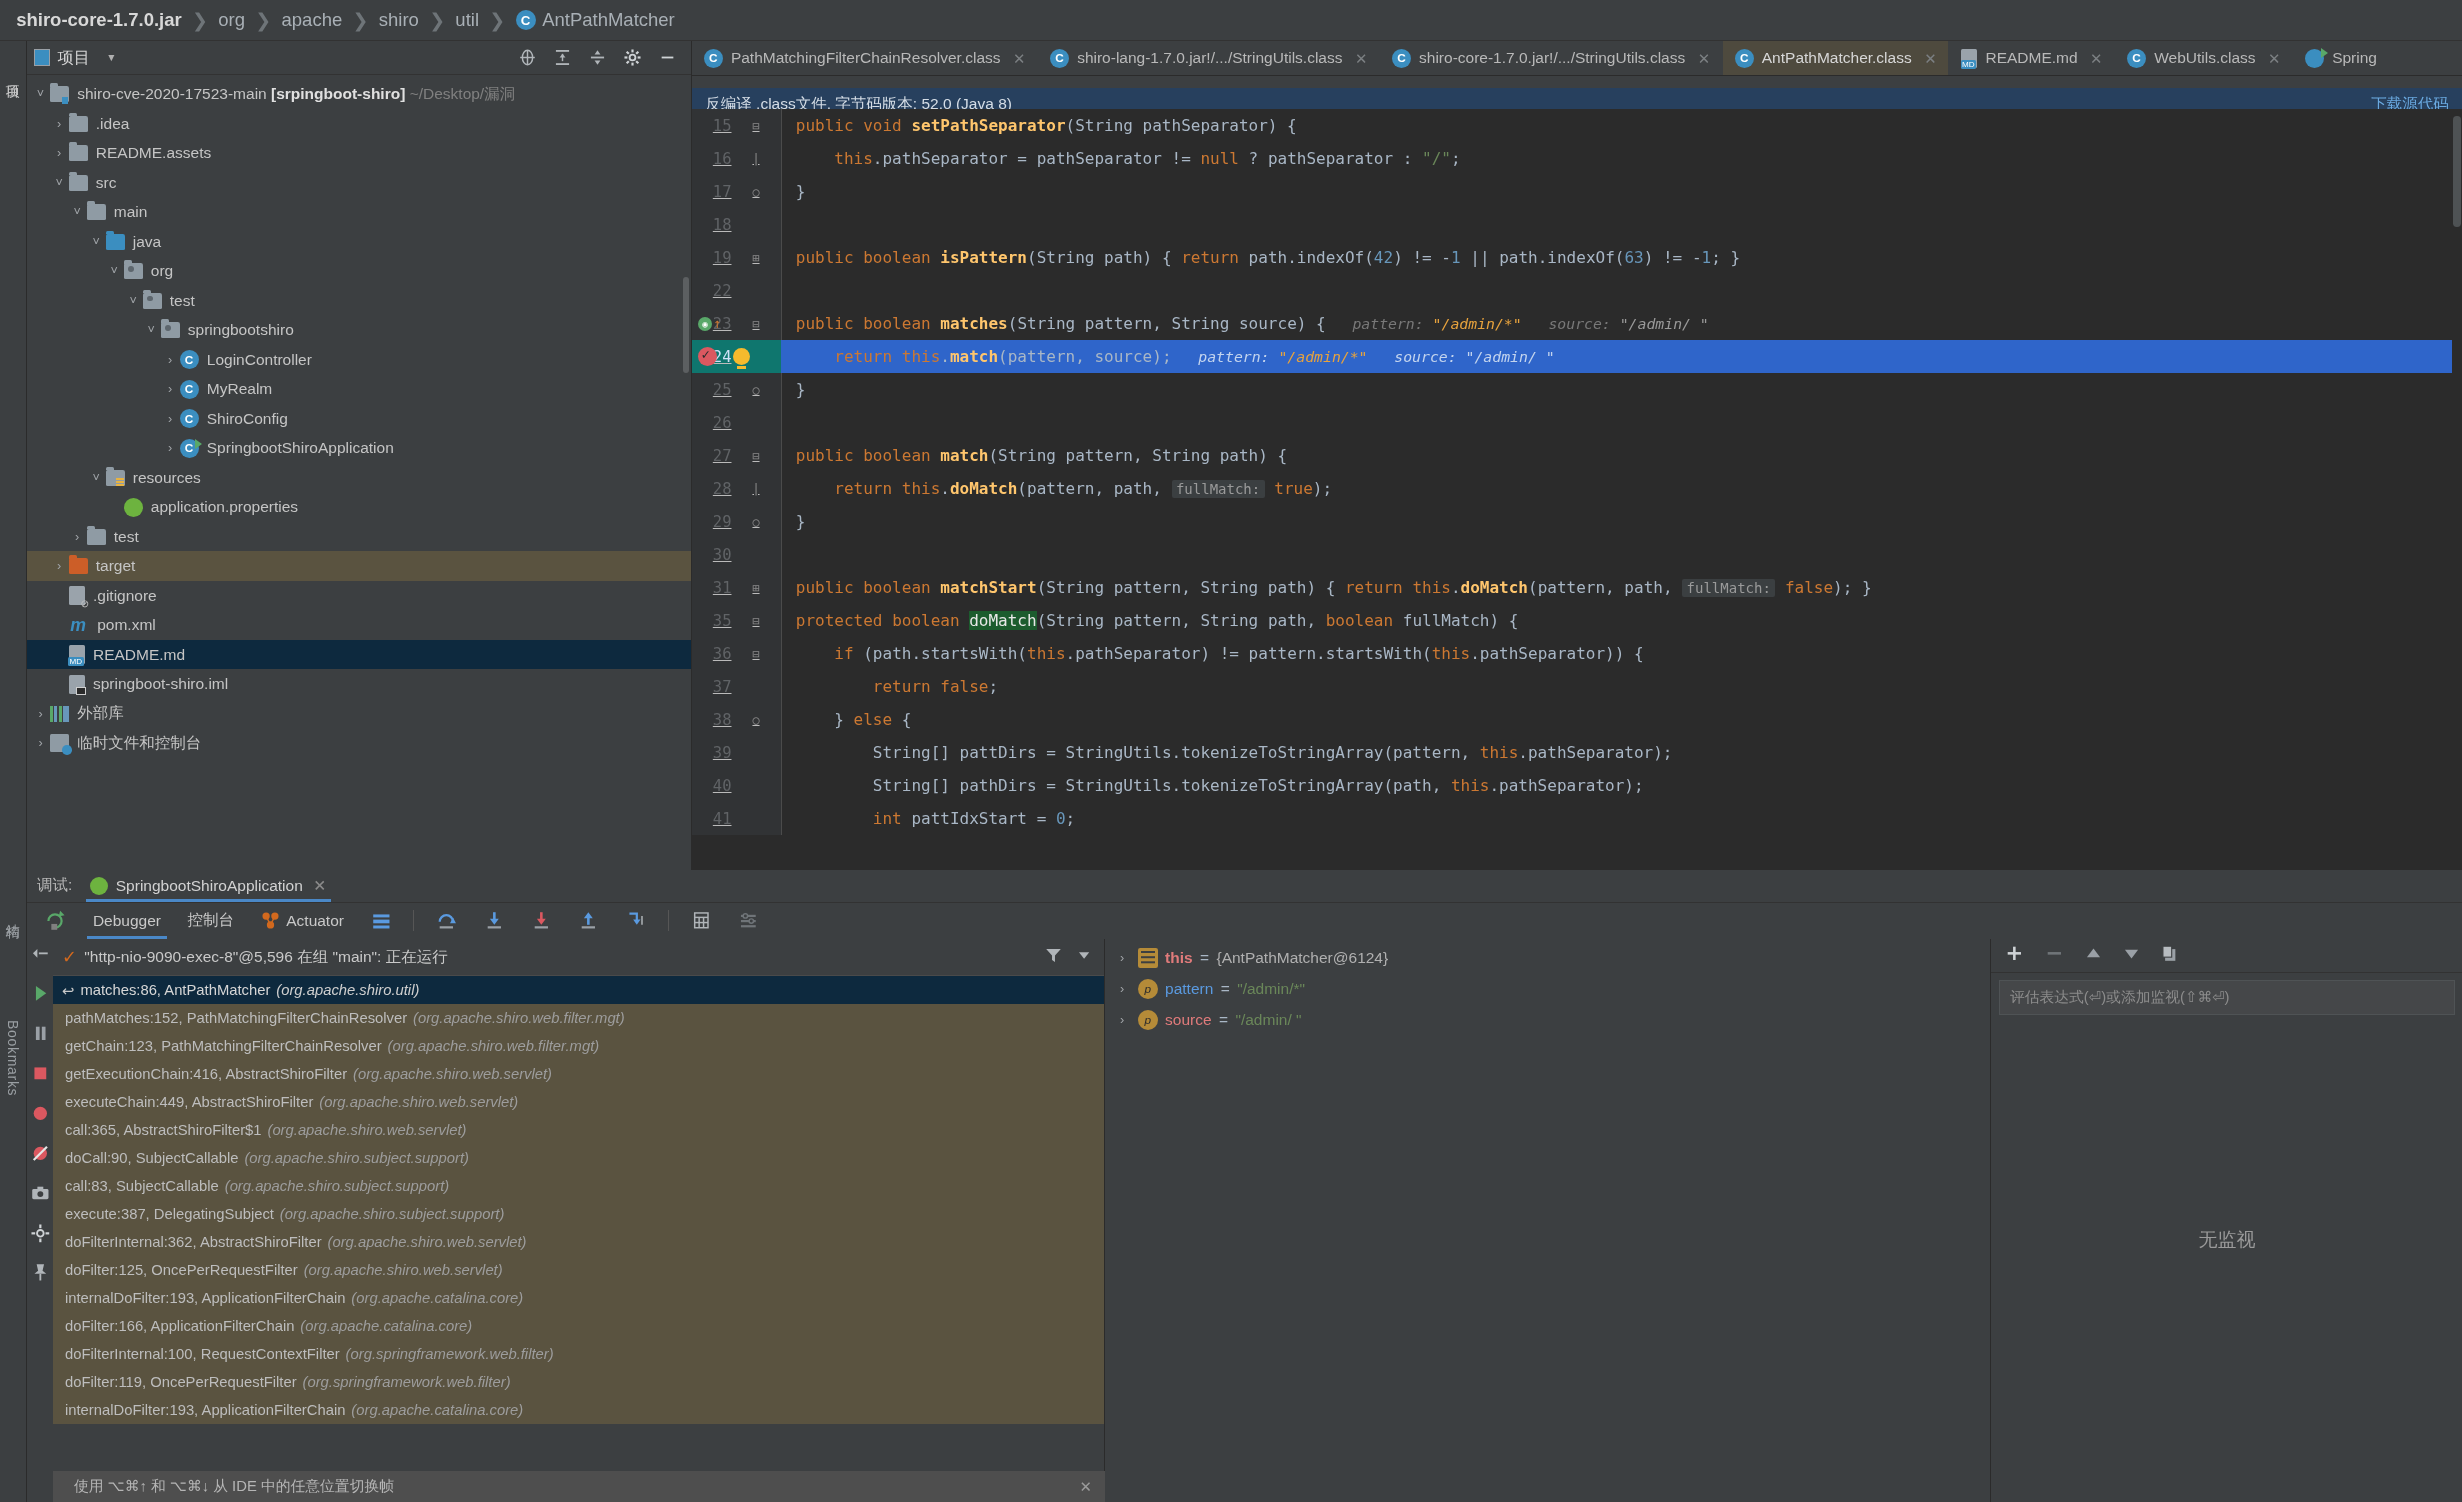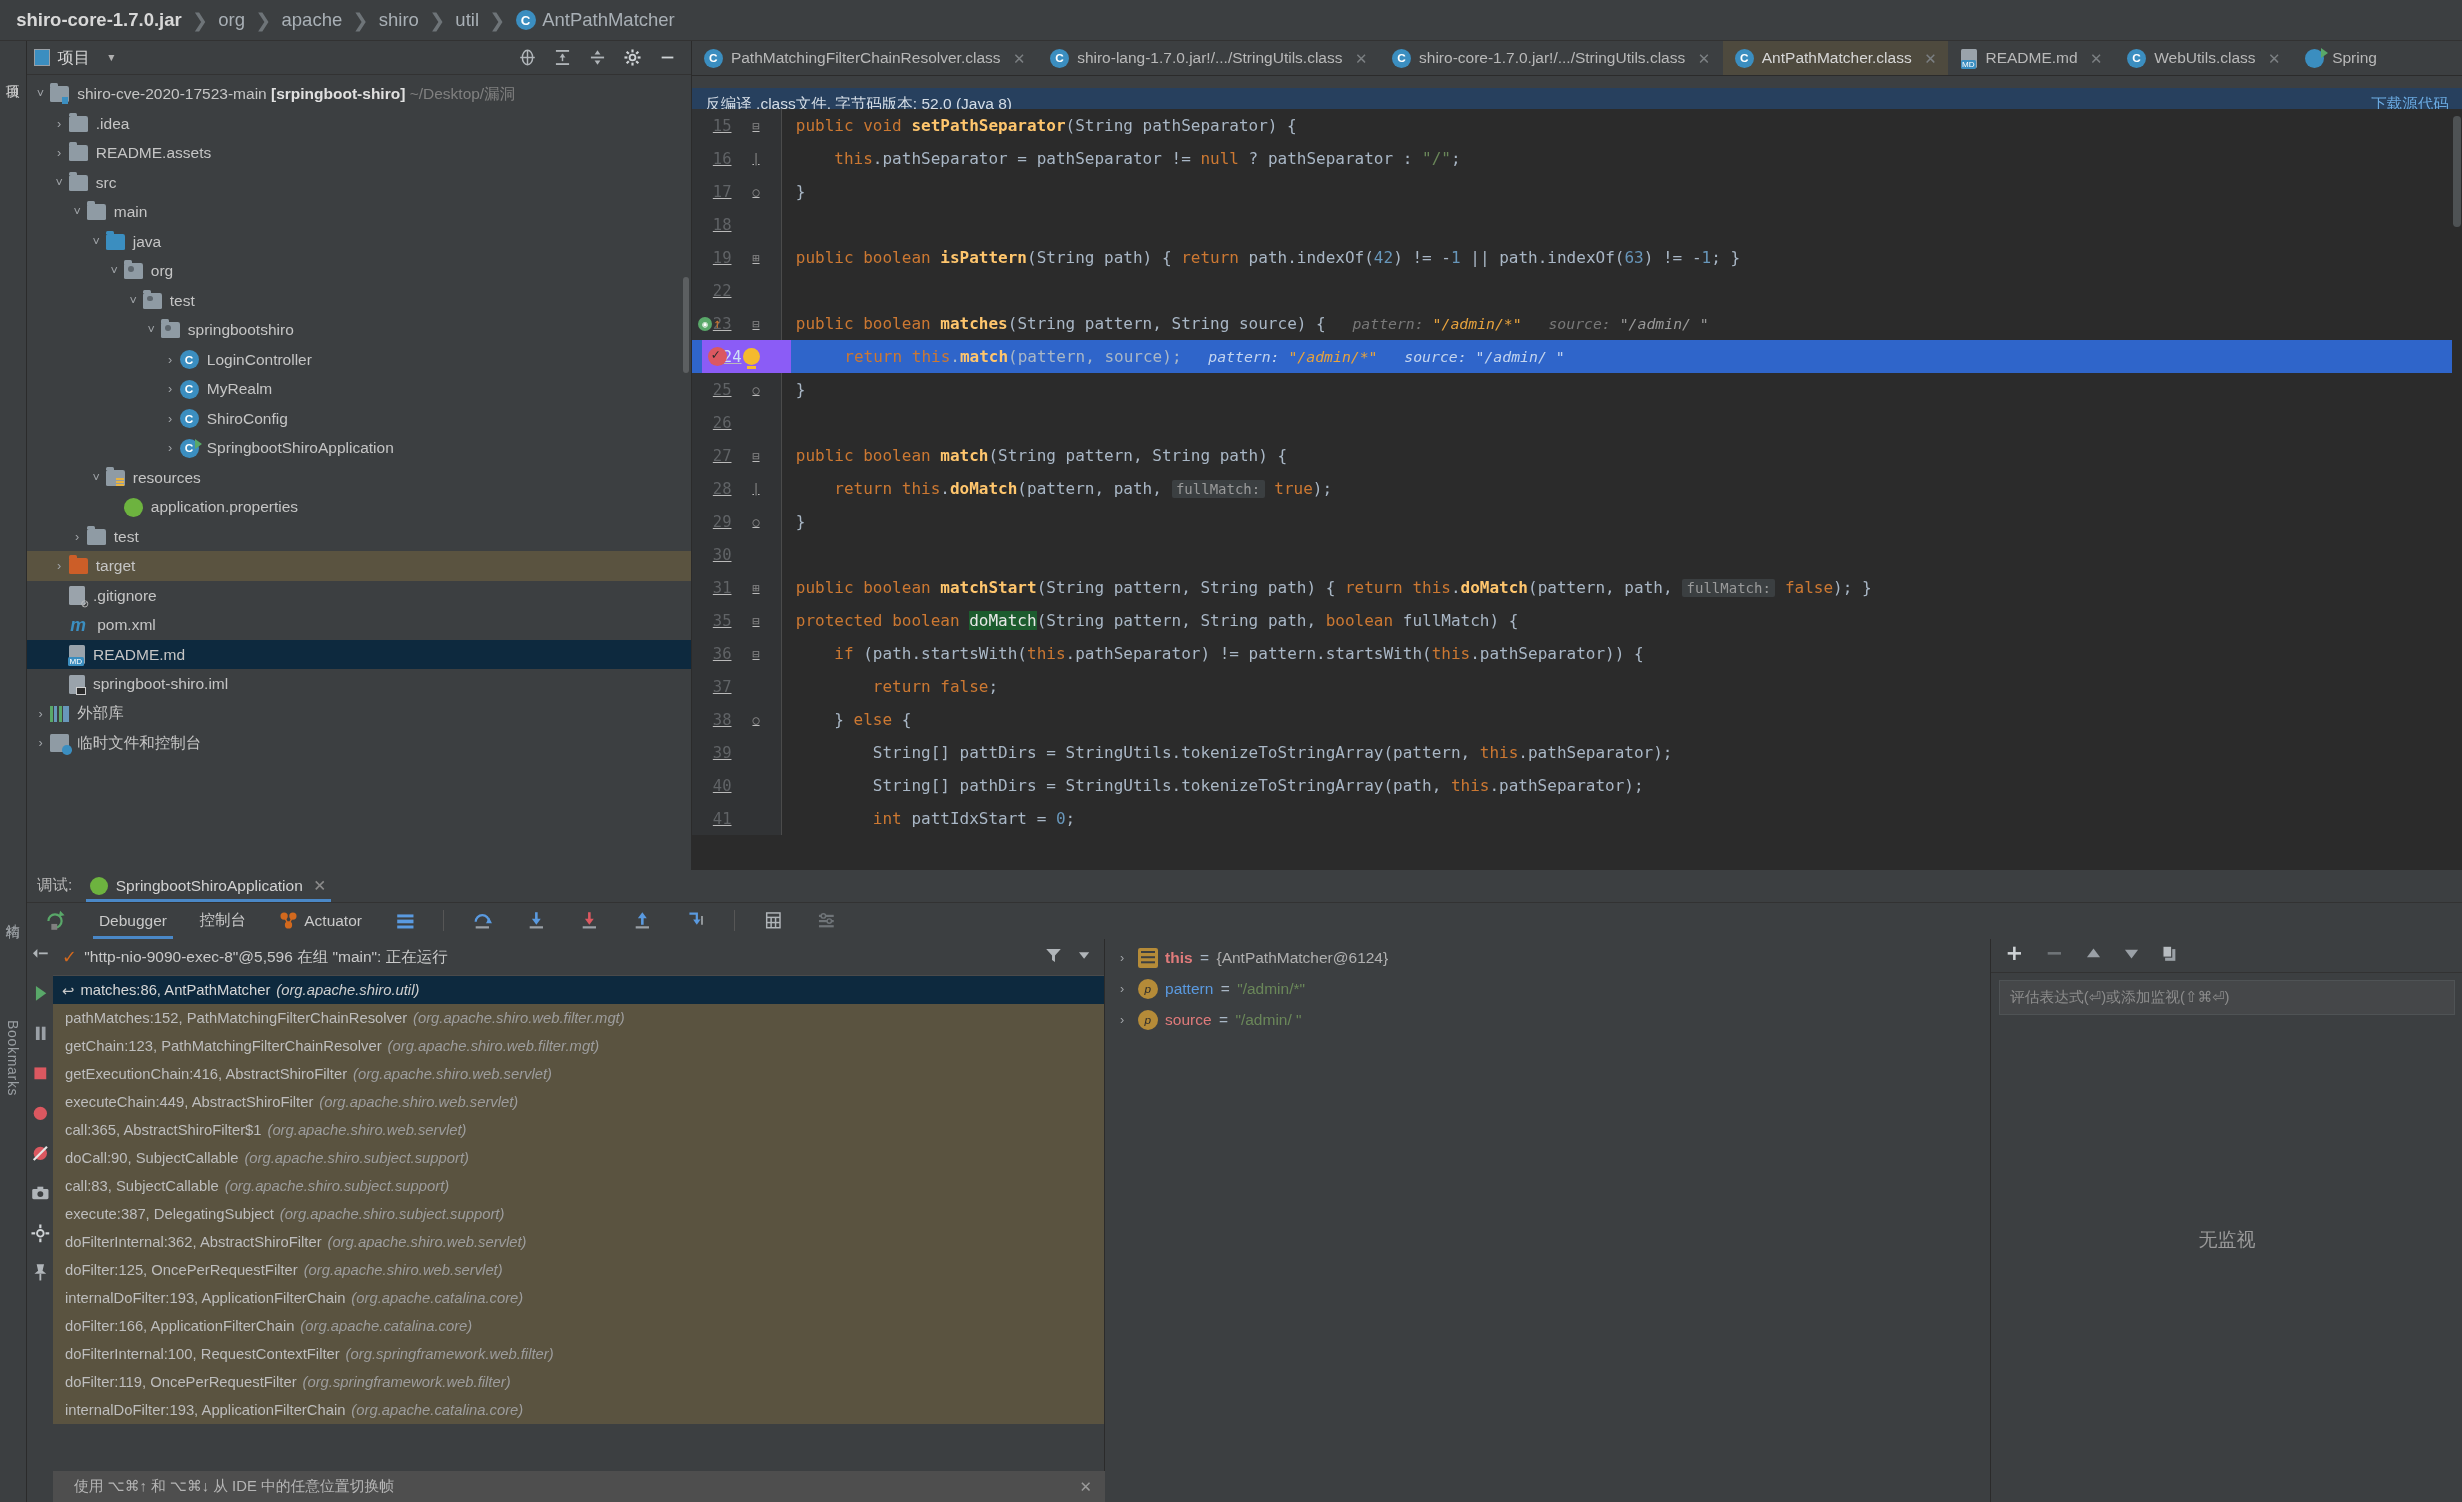--- a/index.html
+++ b/index.html
@@ -125,21 +125,21 @@
   .editor{
     position:absolute; left:692px; top:109px; width:1770px; height:761px;
     background:#2b2b2b; overflow:hidden;
     font-family:"DejaVu Sans Mono","Liberation Mono",monospace;
     font-size:16px;
   }
   .eline{ height:33px; display:flex; align-items:center; position:relative; white-space:pre; }
   .eline.hl{ background:#2f65ca; }
   .gutter{ width:89px; flex:none; display:flex; align-items:center; height:100%;
            position:relative; background:#313335;text-decoration:underline; }
-  .eline.hl .gutter{ background:#8b5cf6;margin-left:10px; }
+  .eline.hl .gutter{ background:#0f766e; }
   .lnum{ width:41px; text-align:right; color:#606366; font-size:15.5px; padding-right:1.5px;}
   .eline.hl .lnum{ color:#cfe0f7; }
   .gm{ width:46px; display:flex; align-items:center; justify-content:center; position:relative;}
   .fold{ color:#8a8a8a; font-size:11.8px; }
   .codebar{ width:8.9px; flex:none; height:100%; background:#2b2b2b; border-left:0.7px solid #4b4b4b;}
   .eline.hl .codebar{ background:#2f65ca; border-left:0.7px solid #2f65ca;}
   .code{ padding-left:5.9px; }
 
   .k{ color:#cc7832; }        
   .mb{ color:#ffc66d; font-weight:bold;}        
@@ -170,21 +170,21 @@
     border-bottom:0.7px solid #323232; position:relative;
   }
   .debug-head .lbl{ font-size:15.5px; color:#b8b8b8;}
   .dtab{ display:flex; align-items:center; gap:7.4px; font-size:15.5px; color:#d2d2d2;
          padding:0 7.4px; height:100%; position:relative;}
   .dtab:after{ content:""; position:absolute; left:3px; right:3px; bottom:0; height:3px; background:#4a88c7;}
   .dtab .sprl{ width:18.5px;height:18.5px;border-radius:50%;background:#6db33f;}
   .dtab .x{ color:#8a8a8a; margin-left:3px;}
 
   .debug-toolbar{
-    height:37px; display:flex; align-items:center; gap:6px; padding-left:4.4px;
+    height:37px; display:flex; align-items:center; gap:0; padding-left:4.4px;
     border-bottom:0.7px solid #323232;
   }
   .dt-item{ font-size:15.5px; color:#c9c9c9; padding:0 13.3px; height:100%; display:flex;
             align-items:center; gap:6.6px; position:relative;}
   .dt-item.active:after{ content:""; position:absolute; left:7.4px; right:7.4px; bottom:0; height:3px; background:#4a88c7;}
   .sep{ width:0.7px; height:20.7px; background:#565656; margin:0 8.9px;}
 
   .dbg-body{ position:absolute; left:0; top:69px; right:0; bottom:0; display:flex; }
   .dbg-left-icons{ width:26.6px; background:#3c3f41; position:relative;}
   .frames{ width:1052px; background:#3c3f41; border-right:0.7px solid #2b2b2b; position:relative;}

